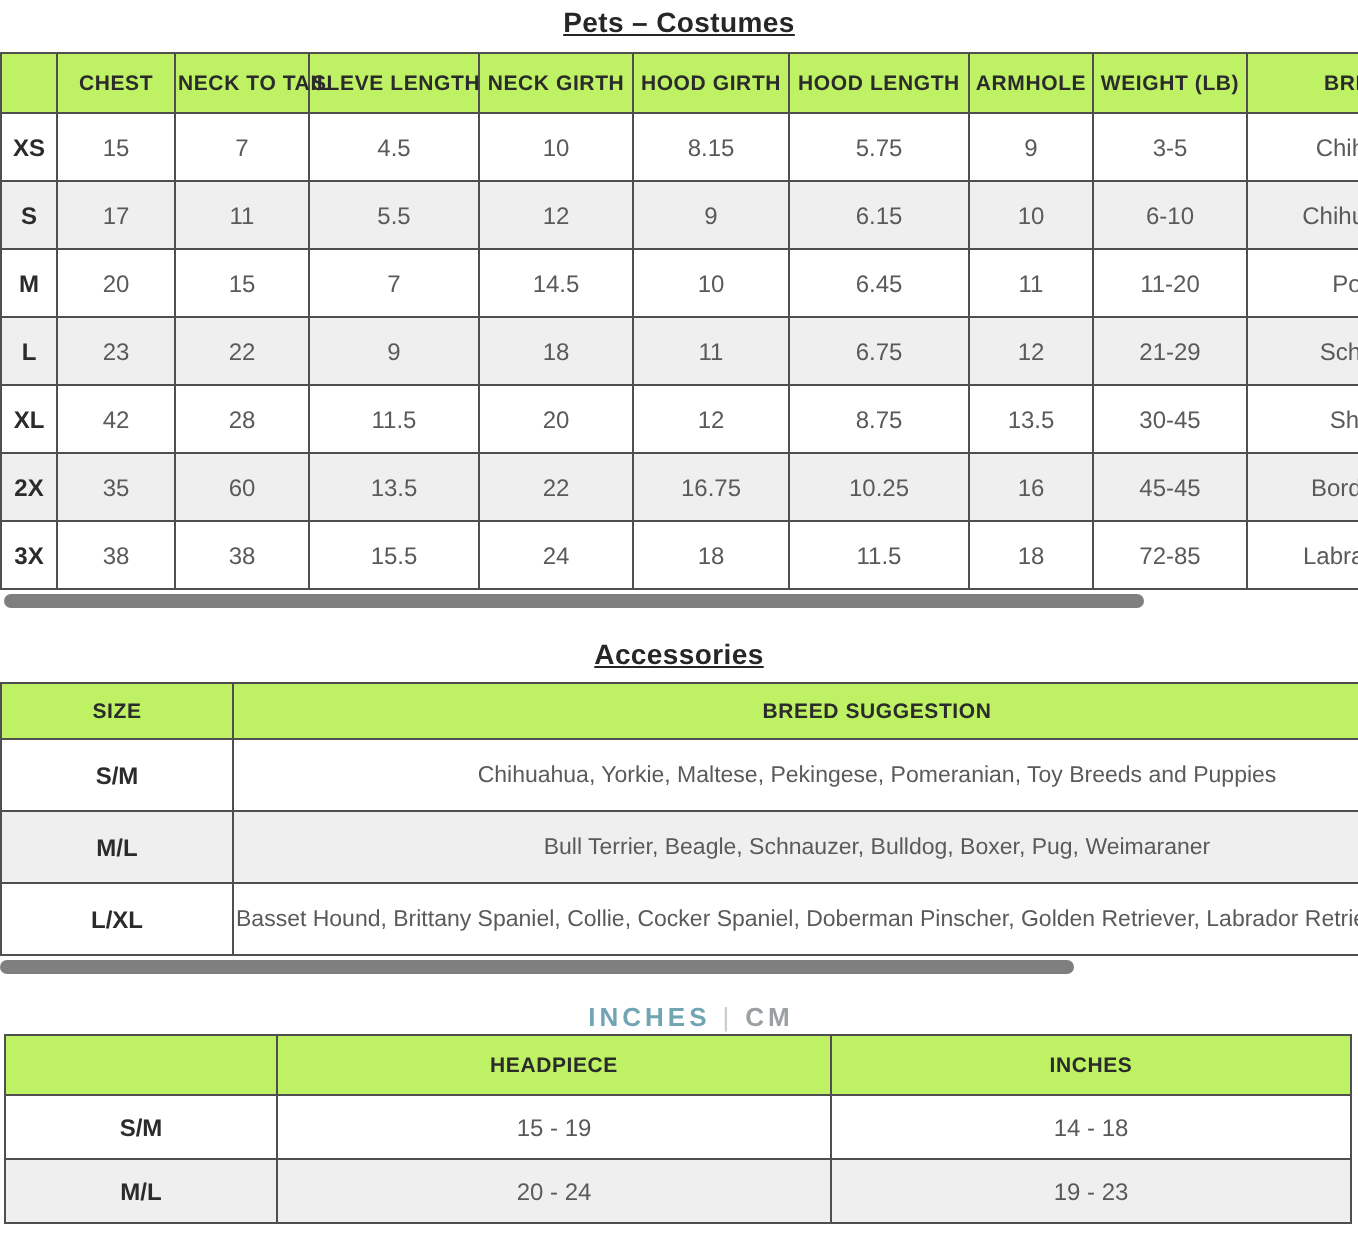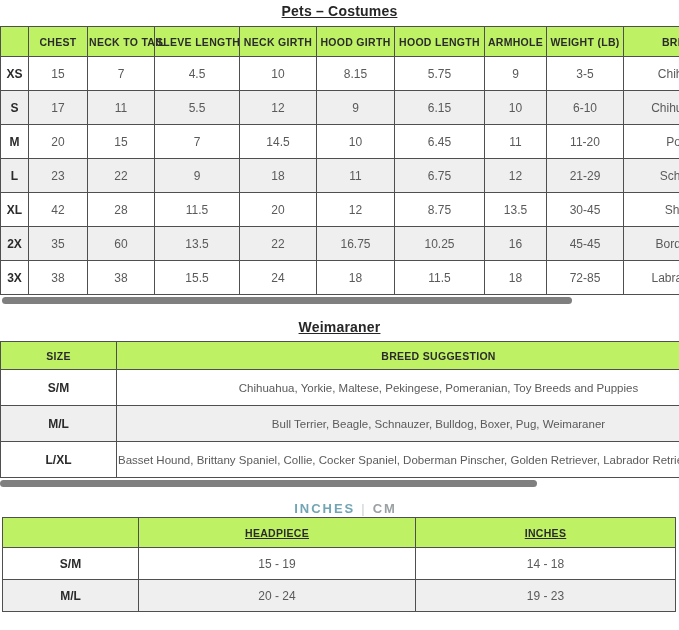--- a/index.html
+++ b/index.html
@@ -27,21 +27,21 @@
   .t1 tbody tr{height:34px;}
   .t1 tbody tr:nth-child(even) td, .t1 tbody tr:nth-child(even) th{background:#efefef;}
 
   .t2{width:760px;}
   .t2 thead tr{height:28px;}
   .t2 tbody tr{height:36px;}
   .t2 tbody tr:nth-child(even) td, .t2 tbody tr:nth-child(even) th{background:#efefef;}
   .t2 tbody td{font-size:11.5px;}
 
   .t3{width:673px;margin-left:2px;}
-  .t3 thead tr{height:30px;text-decoration:underline;}
+  .t3 thead tr{height:30px;}
   .t3 tbody tr{height:32px;}
   .t3 tbody tr:nth-child(even) td, .t3 tbody tr:nth-child(even) th{background:#efefef;}
 
   .scrollbar{
     height:7px;border-radius:4px;background:#7f7f7f;margin-top:2px;
   }
   #scrollbar-1{width:570px;margin-left:2px;}
   #scrollbar-2{width:537px;margin-left:0;}
 
   .unit-toggle{
@@ -166,21 +166,21 @@
         <td>11.5</td>
         <td>18</td>
         <td>72-85</td>
         <td>Labrado</td>
       </tr>
     </tbody>
   </table>
 </div>
 <div class="scrollbar" id="scrollbar-1"></div>
 
-<h2 class="section-title" id="accessories-title">Weimaraner</h2>
+<h2 class="section-title" id="accessories-title">Accessories</h2>
 
 <div class="clip">
   <table class="t2">
     <colgroup>
         <col style="width:116px">
         <col style="width:644px">
       </colgroup>
     <thead>
       <tr>
         <th>SIZE</th>

